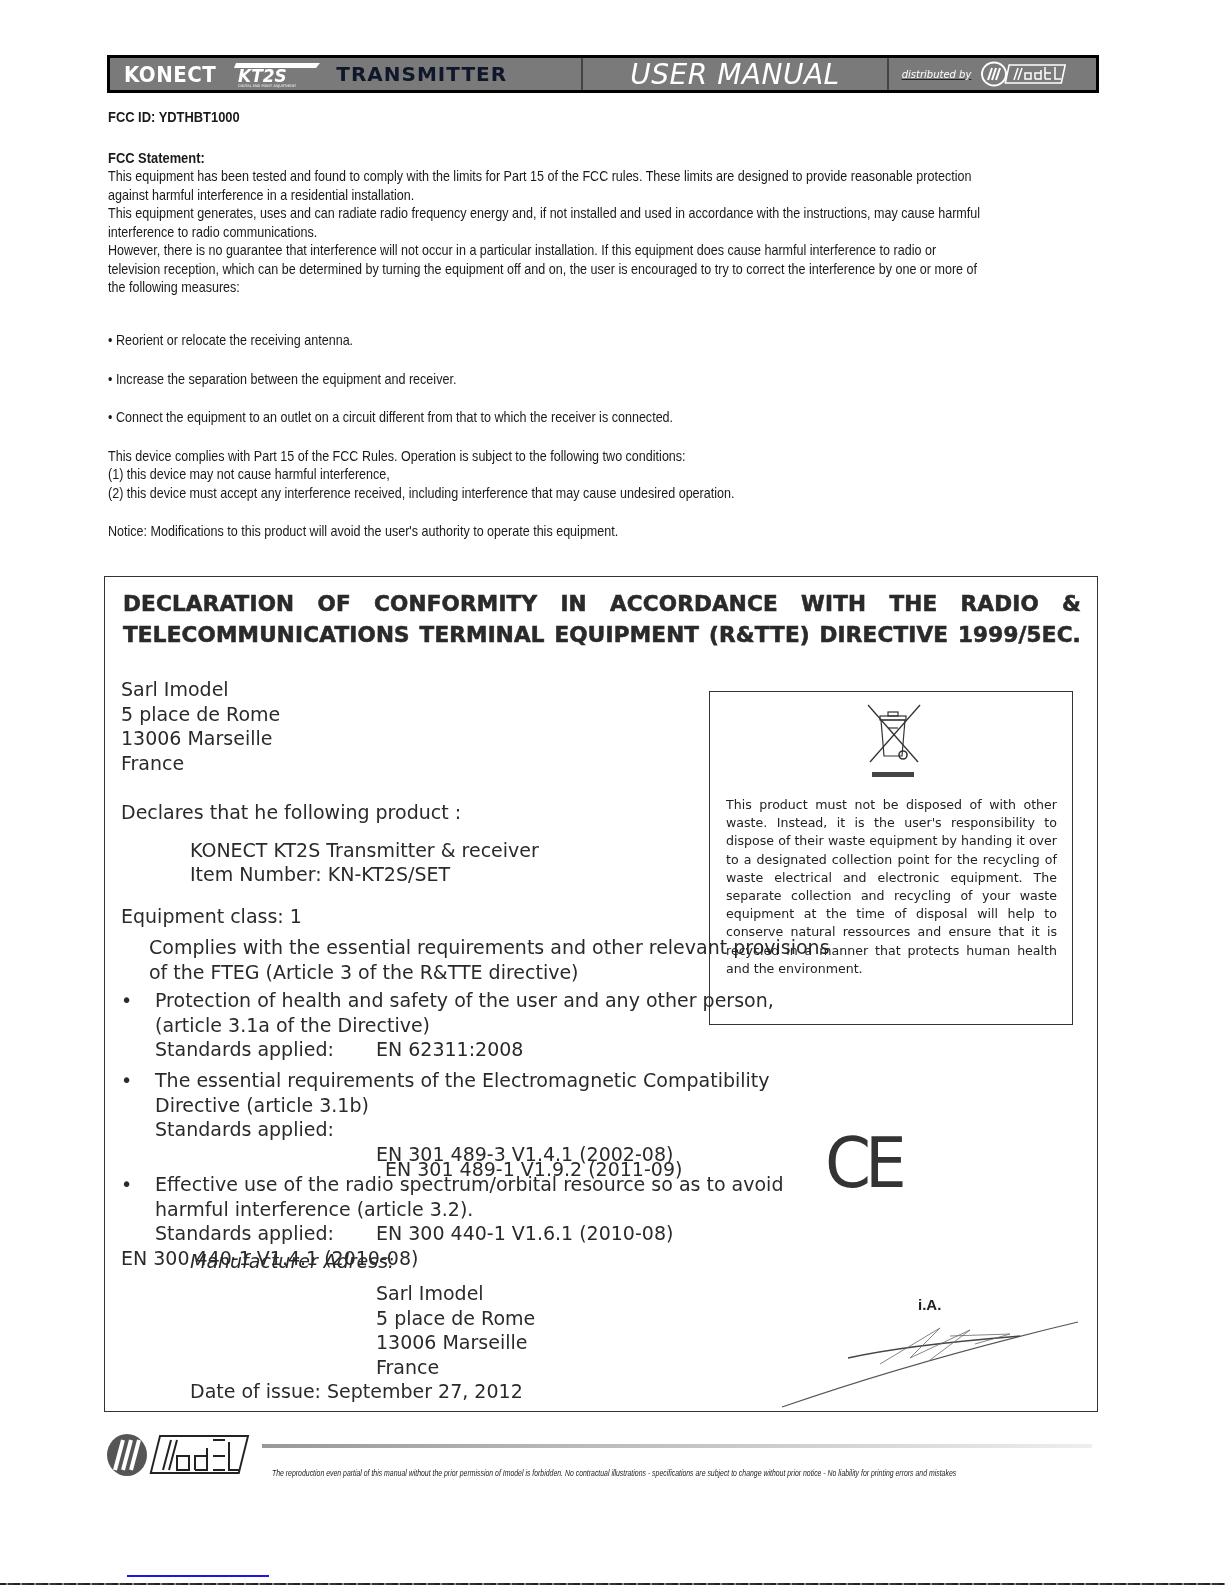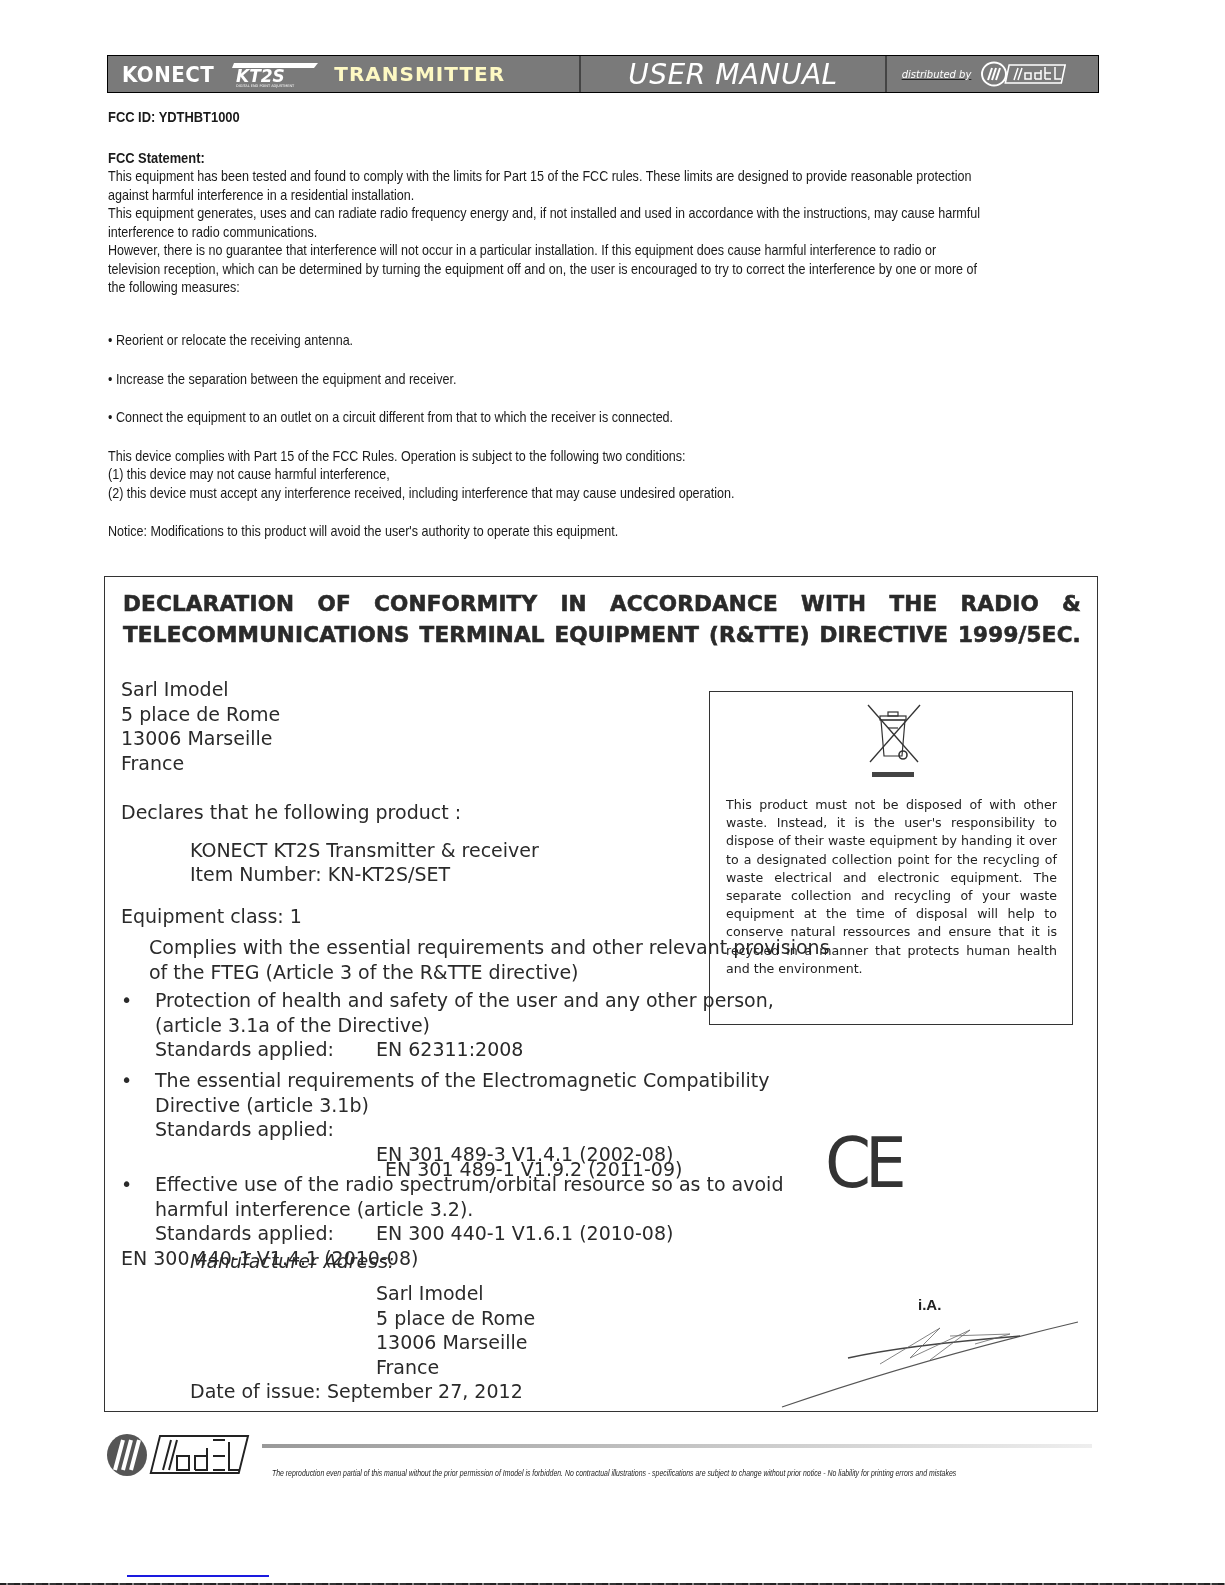--- a/index.html
+++ b/index.html
@@ -3,28 +3,28 @@
 <meta charset="utf-8">
 <style>
   html, body { margin: 0; padding: 0; }
   body {
     width: 1225px; height: 1585px; background: #ffffff; position: relative; overflow: hidden;
     font-family: "DejaVu Sans", sans-serif; color: #222;
   }
   .abs { position: absolute; }
 
   
-  .banner { left: 107px; top: 55px; width: 992px; height: 38px; background: #7a7a7a; display: flex; border: 1px solid #000000; box-sizing: border-box; }
+  .banner { left: 107px; top: 55px; width: 992px; height: 38px; background: #7a7a7a; display: flex; border: 3px solid #000000; box-sizing: border-box; }
   .banner .seg { height: 100%; display: flex; align-items: center; position: relative; box-sizing: border-box; }
   .banner .seg1 { width: 473px; border-right: 2px solid #444; padding-left: 14px; gap: 14px; }
   .banner .seg2 { width: 306px; border-right: 2px solid #444; justify-content: center; }
   .banner .seg3 { flex: 1; justify-content: center; padding-right: 14px; gap: 10px; text-decoration: underline; }
   .logo-konect { font-family: "DejaVu Sans", sans-serif; font-weight: bold; color: #fff; font-size: 22px; letter-spacing: 0.5px; font-stretch: condensed; }
   .logo-kt2s { width: 92px; height: 28px; position: relative; }
-  .banner-title { color: #fef9c3; font-family: "DejaVu Sans", sans-serif; font-weight: bold; font-size: 20px; letter-spacing: 1px; }
+  .banner-title { color: #0f172a; font-family: "DejaVu Sans", sans-serif; font-weight: bold; font-size: 20px; letter-spacing: 1px; }
   .banner-manual { color: #fff; font-family: "DejaVu Sans", sans-serif; font-style: italic; font-size: 28px; letter-spacing: 0.5px; }
   .distributed { color: #fff; font-style: italic; font-size: 10px; font-family: "DejaVu Sans", sans-serif; }
 
   
   .fcc { left: 108px; font-family: "Liberation Sans", sans-serif; font-size: 14.6px; line-height: 18.5px; color: #1a1a1a; transform: scaleX(0.86); transform-origin: left top; width: 1155px; }
   .fcc p { margin: 0; }
 
   
   .frame { left: 104px; top: 576px; width: 994px; height: 836px; border: 1.5px solid #333; box-sizing: border-box; }
   .decl-title { left: 123px; top: 588px; width: 958px; font-family: "DejaVu Sans", sans-serif; font-weight: bold; font-size: 21.5px; line-height: 31px; color: #2a2a2a; text-align: justify; text-align-last: justify; -webkit-text-stroke: 0.6px #2a2a2a; letter-spacing: 0.2px; }

